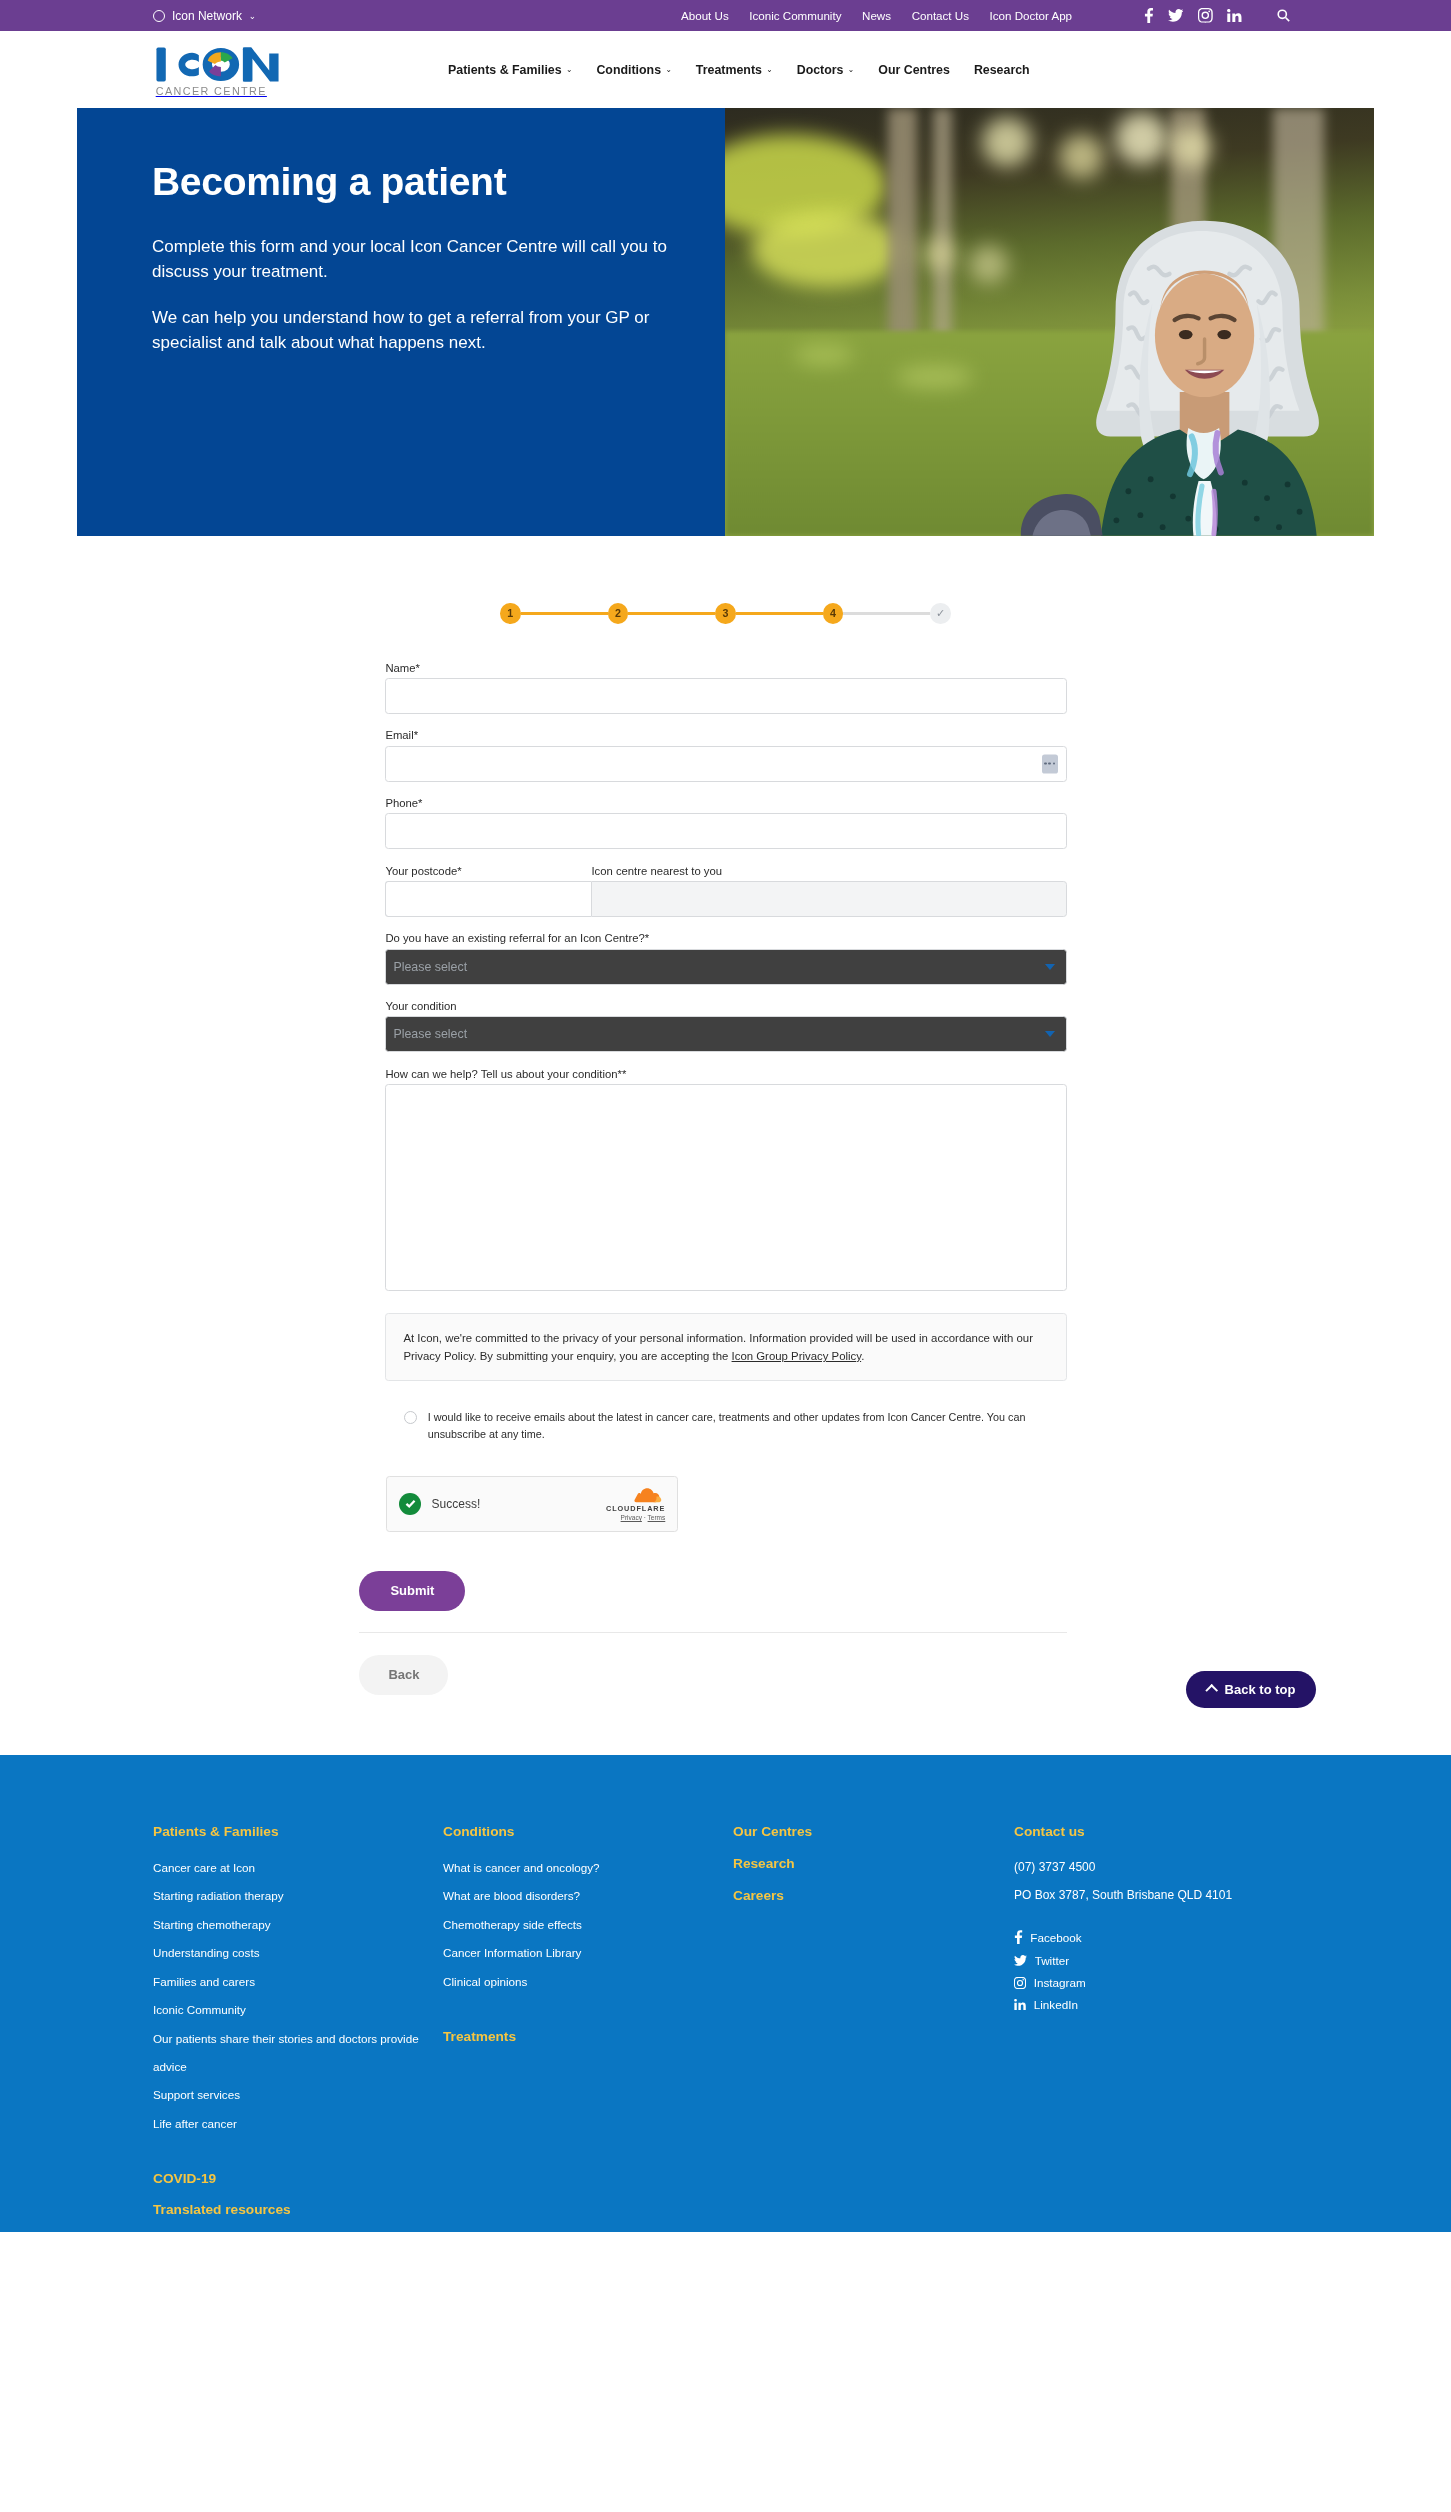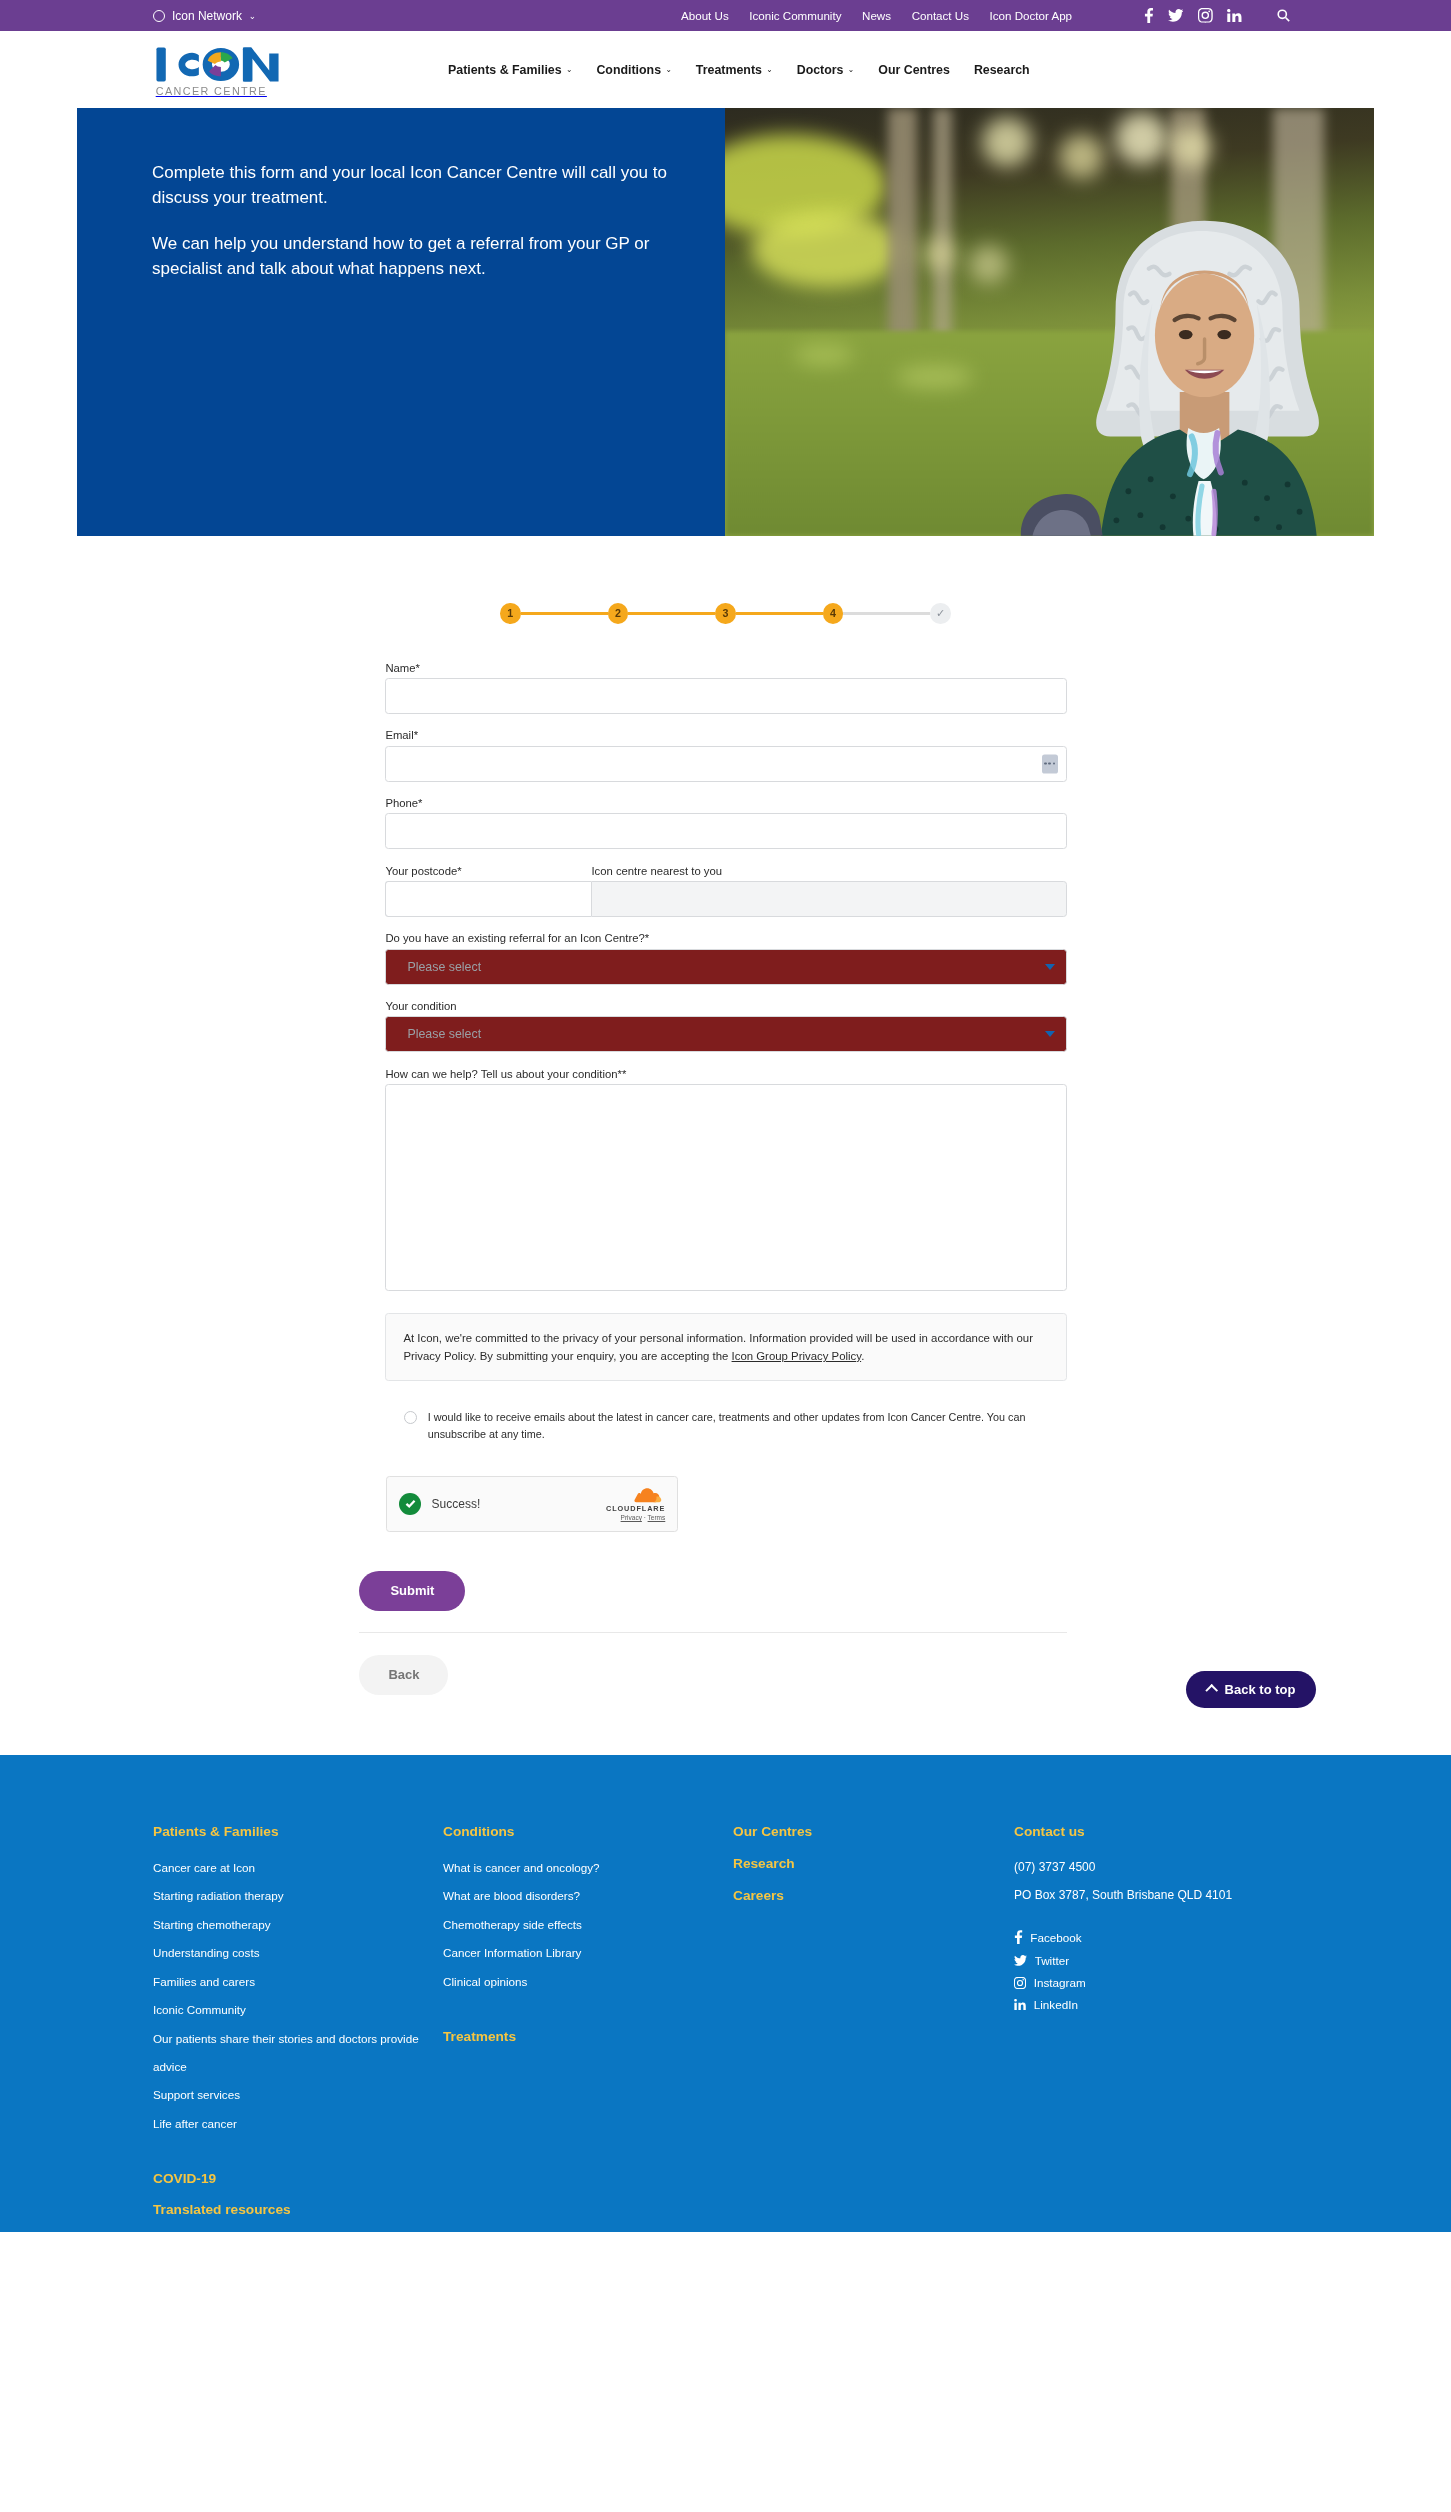--- a/index.html
+++ b/index.html
@@ -131,21 +131,21 @@
   }
   .autofill-icon i{ width:2.6px;height:2.6px;border-radius:50%;background:#5f6b7e; display:block;}
   .row2{ display:flex; }
   .row2 .col-a{ width:206px; }
   .row2 .col-b{ flex:1; }
   .row2 .col-a .input{ border-radius:3.4px 0 0 3.4px; border-right:none; }
   .row2 .col-b .input{ border-radius:0 3.4px 3.4px 0; background:#f3f4f5; }
   .selectwrap{ position:relative; }
   .select{
     width:100%; height:36px; border:0.9px solid #d8dadd; border-radius:3.4px;
-    background:#7f1d1d; font-size:12.4px; padding:0 29px 0 21px; color:#9aa0a6;
+    background:#404040; font-size:12.4px; padding:0 29px 0 7px; color:#9aa0a6;
     display:flex; align-items:center;
     font-family:"Liberation Sans", sans-serif;
   }
   .select-caret{
     position:absolute; right:12px; top:50%; transform:translateY(-50%);
     width:0;height:0;border-left:5.1px solid transparent;border-right:5.1px solid transparent;
     border-top:6.9px solid #1263b0;
   }
   .textarea{
     width:100%; height:207px; border:0.9px solid #d8dadd; border-radius:3.4px;
@@ -338,20 +338,21 @@
       <span>Our Centres</span>
     </a>
     <a href="#">
       <span>Research</span>
     </a>
   </nav>
 </div>
 
 <section class="hero">
   <div class="hero-left">
+    <h1 class="hero-title">Becoming a patient</h1>
     <p class="hero-p">Complete this form and your local Icon Cancer Centre will call you to discuss your treatment.</p>
     <p class="hero-p">We can help you understand how to get a referral from your GP or specialist and talk about what happens next.</p>
   </div>
   <div class="hero-right">
 
     <div class="bokeh" style="left:-34px;top:26px;width:197px;height:103px;background:#c9d84a;opacity:.85;"></div>
     <div class="bokeh" style="left:26px;top:103px;width:154px;height:77px;background:#dbe45c;opacity:.8;"></div>
     <div class="trunk" style="left:163px;top:0;width:29px;height:248px;background:#9a8f74;opacity:.85;"></div>
     <div class="trunk" style="left:208px;top:0;width:19px;height:231px;background:#b3a88c;opacity:.7;"></div>
     <div class="trunk" style="left:446px;top:0;width:34px;height:257px;background:#a89c80;opacity:.75;"></div>

